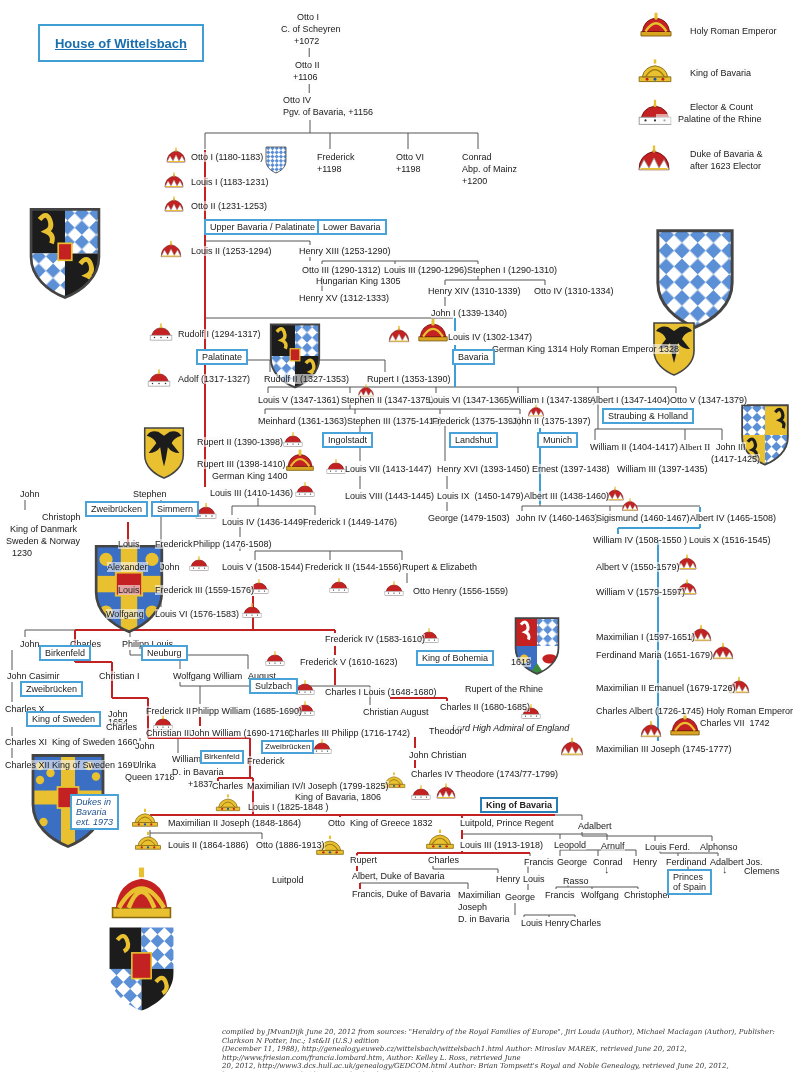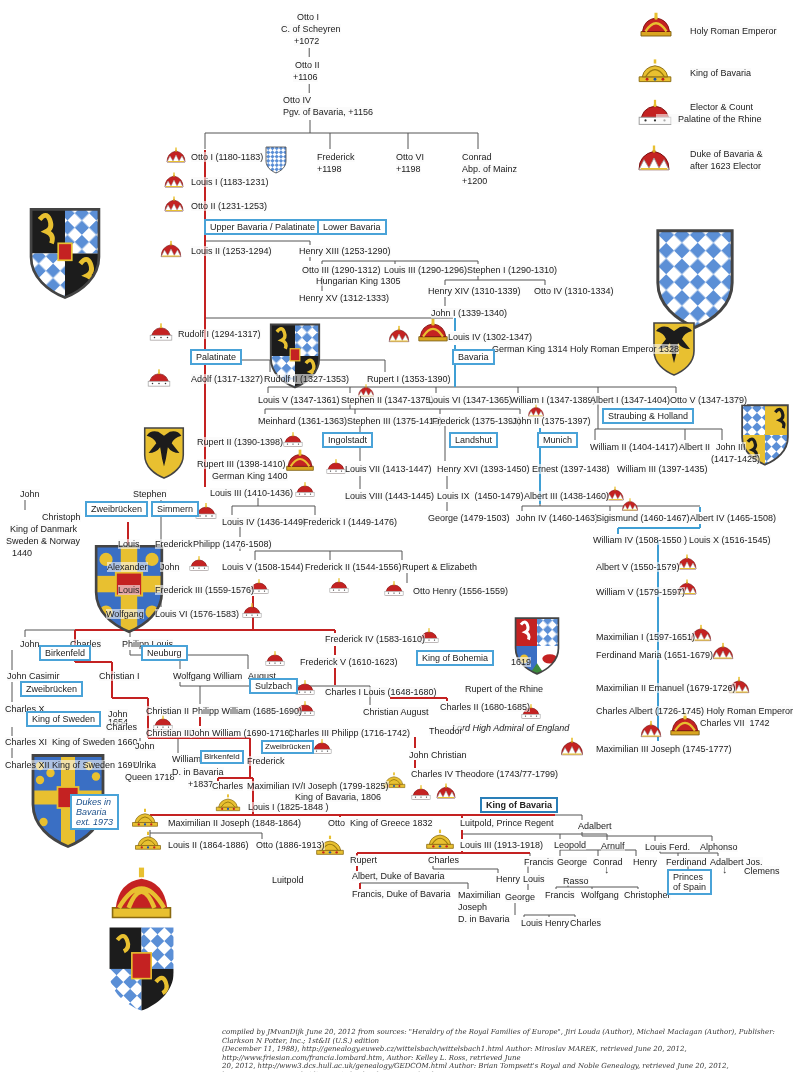--- a/index.html
+++ b/index.html
@@ -71,20 +71,23 @@
       <path d="M357,866 V871 M360,883 V889"></path>
     </g>
     <g stroke="#3f9fd4" stroke-width="2" fill="none">
       <path d="M455,318 V331 M455,345 V387"></path>
       <path d="M540,428 V504 M700,507 V512"></path>
       <path d="M700,524 V528 M618,528 H700 M618,528 V534"></path>
       <path d="M658,540 V741"></path>
     </g>
   </svg>
 
+  <div id="title-box">
+    <span>House of Wittelsbach</span>
+  </div>
 
   <div id="legend">
       <div class="icon" style="left: 638px; top: 12px;"><svg viewBox="0 0 24 18" width="36" height="27">
           <path d="M2,16 h20 v-3 h-20 z" fill="#d9a520" stroke="#7a5c10" stroke-width="0.6"></path>
           <path d="M3,13 Q4,5 12,4 Q20,5 21,13 Z" fill="#c42222" stroke="#7a1010" stroke-width="0.6"></path>
           <path d="M5,13 Q12,2 19,13" fill="none" stroke="#e8c030" stroke-width="1.6"></path>
           <rect x="11" y="0.5" width="2" height="3" fill="#e8c030"></rect>
           <circle cx="12" cy="4" r="1.2" fill="#e8c030"></circle>
         </svg></div>
       <div class="t" style="left: 690px; top: 26px;">Holy Roman Emperor</div>
@@ -145,35 +148,35 @@
       <div class="t" style="left: 384px; top: 265px;">Louis III (1290-1296)</div>
       <div class="t" style="left: 467px; top: 265px;">Stephen I (1290-1310)</div>
       <div class="t" style="left: 316px; top: 276px;">Hungarian King 1305</div>
       <div class="t" style="left: 299px; top: 293px;">Henry XV (1312-1333)</div>
       <div class="t" style="left: 428px; top: 286px;">Henry XIV (1310-1339)</div>
       <div class="t" style="left: 534px; top: 286px;">Otto IV (1310-1334)</div>
       <div class="t" style="left: 431px; top: 308px;">John I (1339-1340)</div>
       <div class="t" style="left: 178px; top: 329px;">Rudolf I (1294-1317)</div>
       <div class="t" style="left: 448px; top: 332px;">Louis IV (1302-1347)</div>
       <div class="t" style="left: 492px; top: 344px;">German King 1314 Holy Roman Emperor 1328</div>
-      <div class="t" style="left: 178px; top: 374px; margin-left: 13px;">Adolf (1317-1327)</div>
+      <div class="t" style="left: 178px; top: 374px;">Adolf (1317-1327)</div>
       <div class="t" style="left: 264px; top: 374px;">Rudolf II (1327-1353)</div>
       <div class="t" style="left: 367px; top: 374px;">Rupert I (1353-1390)</div>
       <div class="t" style="left: 258px; top: 395px;">Louis V (1347-1361)</div>
       <div class="t" style="left: 341px; top: 395px;">Stephen II (1347-1375)</div>
       <div class="t" style="left: 428px; top: 395px;">Louis VI (1347-1365)</div>
       <div class="t" style="left: 510px; top: 395px;">William I (1347-1389)</div>
       <div class="t" style="left: 590px; top: 395px;">Albert I (1347-1404)</div>
       <div class="t" style="left: 670px; top: 395px;">Otto V (1347-1379)</div>
       <div class="t" style="left: 258px; top: 416px;">Meinhard (1361-1363)</div>
       <div class="t" style="left: 347px; top: 416px;">Stephen III (1375-1413)</div>
       <div class="t" style="left: 432px; top: 416px;">Frederick (1375-1393)</div>
       <div class="t" style="left: 512px; top: 416px;">John II (1375-1397)</div>
       <div class="t" style="left: 590px; top: 442px;">William II (1404-1417)</div>
-      <div class="t" style="left: 679px; top: 442px;">Albert II</div>
+      <div class="t" style="left: 679px; top: 442px; font-family: Liberation Serif, serif;">Albert II</div>
       <div class="t" style="left: 716px; top: 442px;">John III</div>
       <div class="t" style="left: 711px; top: 454px;">(1417-1425)</div>
       <div class="t" style="left: 197px; top: 437px;">Rupert II (1390-1398)</div>
       <div class="t" style="left: 197px; top: 459px;">Rupert III (1398-1410)</div>
       <div class="t" style="left: 212px; top: 471px;">German King 1400</div>
       <div class="t" style="left: 210px; top: 488px;">Louis III (1410-1436)</div>
       <div class="t" style="left: 345px; top: 464px;">Louis VII (1413-1447)</div>
       <div class="t" style="left: 437px; top: 464px;">Henry XVI (1393-1450)</div>
       <div class="t" style="left: 532px; top: 464px;">Ernest (1397-1438)</div>
       <div class="t" style="left: 617px; top: 464px;">William III (1397-1435)</div>
@@ -194,21 +197,21 @@
       <div class="t" style="left: 596px; top: 650px;">Ferdinand Maria (1651-1679)</div>
       <div class="t" style="left: 596px; top: 683px;">Maximilian II Emanuel (1679-1726)</div>
       <div class="t" style="left: 596px; top: 706px;">Charles Albert (1726-1745) Holy Roman Emperor</div>
       <div class="t" style="left: 700px; top: 718px;">Charles VII  1742</div>
       <div class="t" style="left: 596px; top: 744px;">Maximilian III Joseph (1745-1777)</div>
       <div class="t" style="left: 20px; top: 489px;">John</div>
       <div class="t" style="left: 133px; top: 489px;">Stephen</div>
       <div class="t" style="left: 42px; top: 512px;">Christoph</div>
       <div class="t" style="left: 10px; top: 524px;">King of Danmark</div>
       <div class="t" style="left: 6px; top: 536px;">Sweden &amp; Norway</div>
-      <div class="t" style="left: 12px; top: 548px;">1440</div>
+      <div class="t" style="left: 12px; top: 548px;">1230</div>
       <div class="t" style="left: 118px; top: 539px;">Louis</div>
       <div class="t" style="left: 155px; top: 539px;">Frederick</div>
       <div class="t" style="left: 193px; top: 539px;">Philipp (1476-1508)</div>
       <div class="t" style="left: 107px; top: 562px;">Alexander</div>
       <div class="t" style="left: 160px; top: 562px;">John</div>
       <div class="t" style="left: 222px; top: 562px;">Louis V (1508-1544)</div>
       <div class="t" style="left: 305px; top: 562px;">Frederick II (1544-1556)</div>
       <div class="t" style="left: 402px; top: 562px;">Rupert &amp; Elizabeth</div>
       <div class="t" style="left: 118px; top: 585px;">Louis</div>
       <div class="t" style="left: 155px; top: 585px;">Frederick III (1559-1576)</div>
@@ -222,21 +225,21 @@
       <div class="t" style="left: 70px; top: 639px;">Charles</div>
       <div class="t" style="left: 122px; top: 639px;">Philipp Louis</div>
       <div class="t" style="left: 7px; top: 671px;">John Casimir</div>
       <div class="t" style="left: 99px; top: 671px;">Christian I</div>
       <div class="t" style="left: 173px; top: 671px;">Wolfgang William</div>
       <div class="t" style="left: 248px; top: 671px;">August</div>
       <div class="t" style="left: 5px; top: 704px;">Charles X</div>
       <div class="t" style="left: 108px; top: 717px;">1654</div>
       <div class="t" style="left: 108px; top: 709px;">John</div>
       <div class="t" style="left: 106px; top: 722px;">Charles</div>
-      <div class="t" style="left: 146px; top: 706px;">Christian II</div>
+      <div class="t" style="left: 146px; top: 706px;">Frederick II</div>
       <div class="t" style="left: 192px; top: 706px;">Philipp William (1685-1690)</div>
       <div class="t" style="left: 325px; top: 687px;">Charles I Louis (1648-1680)</div>
       <div class="t" style="left: 465px; top: 684px;">Rupert of the Rhine</div>
       <div class="t i" style="left: 452px; top: 696px;">Lord High Admiral of England</div>
       <div class="t" style="left: 363px; top: 707px;">Christian August</div>
       <div class="t" style="left: 440px; top: 702px;">Charles II (1680-1685)</div>
       <div class="t" style="left: 146px; top: 728px;">Christian III</div>
       <div class="t" style="left: 190px; top: 728px;">John William (1690-1716)</div>
       <div class="t" style="left: 288px; top: 728px;">Charles III Philipp (1716-1742)</div>
       <div class="t" style="left: 429px; top: 726px;">Theodor</div>
@@ -288,21 +291,21 @@
       <div class="t" style="left: 458px; top: 914px;">D. in Bavaria</div>
       <div class="t" style="left: 505px; top: 892px;">George</div>
       <div class="t" style="left: 545px; top: 890px;">Francis</div>
       <div class="t" style="left: 581px; top: 890px;">Wolfgang</div>
       <div class="t" style="left: 624px; top: 890px;">Christopher</div>
       <div class="t" style="left: 521px; top: 918px;">Louis</div>
       <div class="t" style="left: 545px; top: 918px;">Henry</div>
       <div class="t" style="left: 570px; top: 918px;">Charles</div>
       <div class="box" style="left: 204px; top: 219px;">Upper Bavaria / Palatinate</div>
       <div class="box" style="left: 317px; top: 219px;">Lower Bavaria</div>
-      <div class="box" style="left: 190px; top: 349px; text-align: center;">Palatinate</div>
+      <div class="box" style="left: 196px; top: 349px; text-align: center;">Palatinate</div>
       <div class="box" style="left: 452px; top: 349px;">Bavaria</div>
       <div class="box" style="left: 602px; top: 408px;">Straubing &amp; Holland</div>
       <div class="box" style="left: 322px; top: 432px;">Ingolstadt</div>
       <div class="box" style="left: 449px; top: 432px;">Landshut</div>
       <div class="box" style="left: 537px; top: 432px;">Munich</div>
       <div class="box" style="left: 85px; top: 501px;">Zweibrücken</div>
       <div class="box" style="left: 151px; top: 501px;">Simmern</div>
       <div class="box" style="left: 416px; top: 650px;">King of Bohemia</div>
       <div class="box" style="left: 39px; top: 645px;">Birkenfeld</div>
       <div class="box" style="left: 141px; top: 645px;">Neuburg</div>

